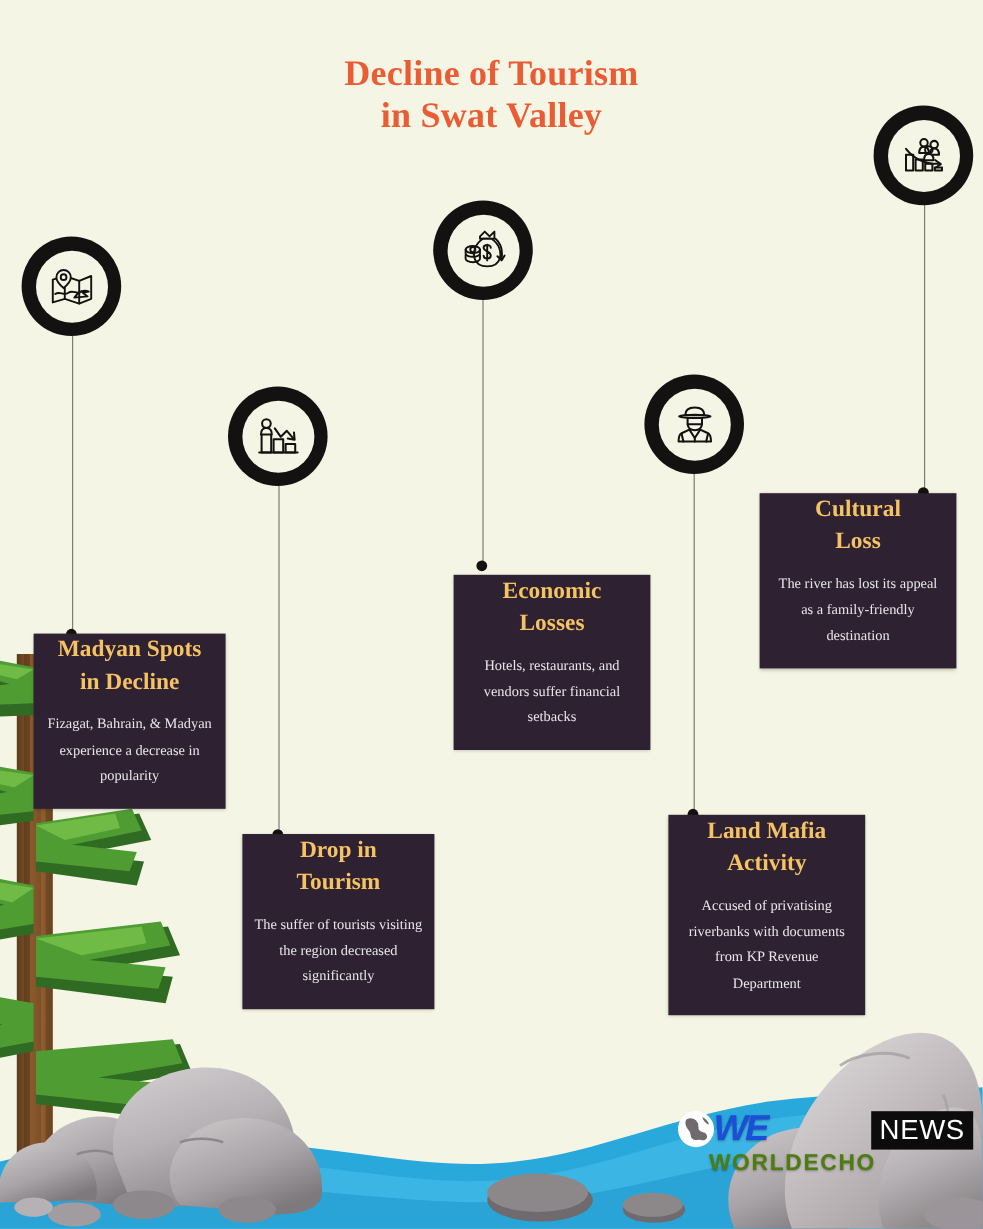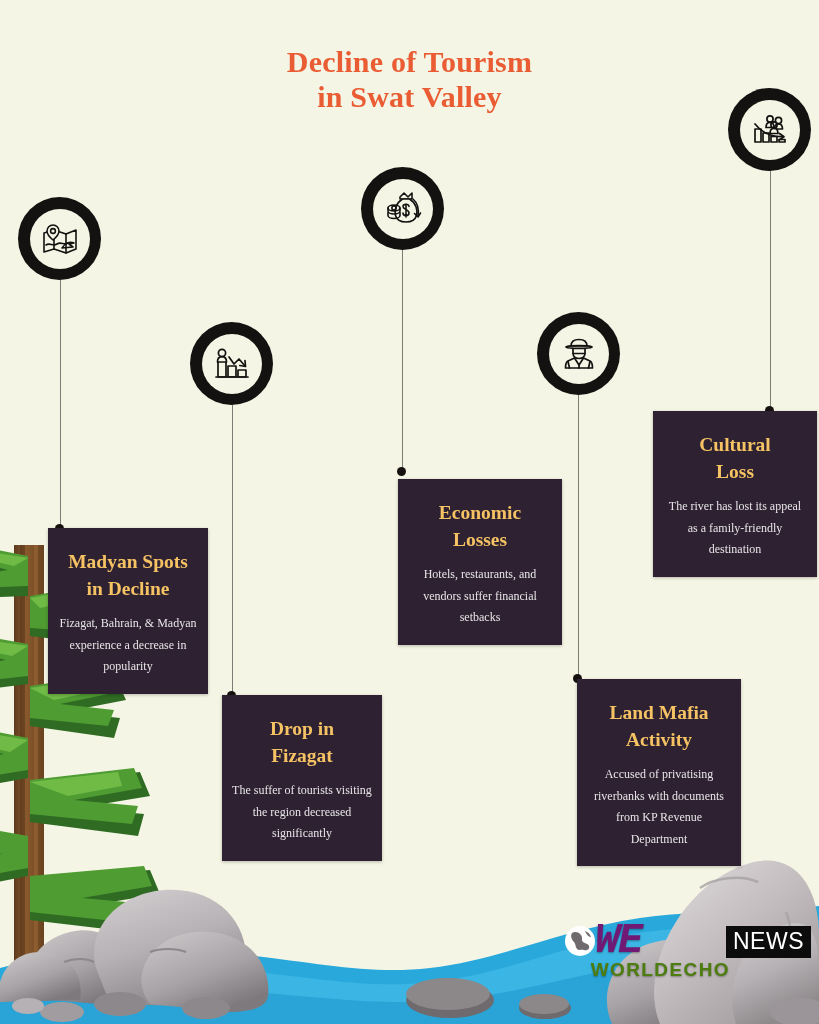--- a/index.html
+++ b/index.html
@@ -63,24 +63,23 @@
     align-items:center;
     justify-content:center;
   }
   .icon-badge svg { display:block; }
 
   
   .card {
     position:absolute;
     background:#2e2131;
     z-index:10;
-    padding:20px 10px 16px;
+    padding:0 10px 16px;
     text-align:center;
     box-shadow:0 1px 3px rgba(0,0,0,0.25);
-    margin-left:20px;
   }
   .card .card-title {
     color:#f5c264;
     font-family:"Liberation Serif", serif;
     font-weight:bold;
     font-size:19.5px;
     line-height:27px;
   }
   .card .card-body {
     color:#e8e6e9;
@@ -94,24 +93,24 @@
   .logo {
     position:absolute;
     right:8px; bottom:14px;
     z-index:40;
     display:flex;
     align-items:flex-start;
   }
   .logo-main { position:relative; text-align:left; }
   .logo-we {
     display:flex; align-items:center;
-    color:#701a75;
-    font-family:Liberation Mono, monospace;
+    color:#1d4ed8;
+    font-family:Liberation Sans, sans-serif;
     font-weight:bold;
-    font-size:42px;
+    font-size:30px;
     line-height:38px;
     font-style:italic;
     letter-spacing:-2px;
     text-shadow:0 1px 2px rgba(0,0,0,0.35);
   }
   .logo-sub {
     color:#4d7c0f;
     font-family:"Liberation Sans", sans-serif;
     font-weight:bold;
     font-size:19px;
@@ -351,21 +350,21 @@
     <div class="card-title">
       <div>Madyan Spots</div>
       <div>in Decline</div>
     </div>
     <div class="card-body">Fizagat, Bahrain, &amp; Madyan experience a decrease in popularity</div>
   </div>
 
   <div class="card" style="left:202px; top:695px; width:160px;">
     <div class="card-title">
       <div>Drop in</div>
-      <div>Fizagat</div>
+      <div>Tourism</div>
     </div>
     <div class="card-body">The suffer of tourists visiting the region decreased significantly</div>
   </div>
 
   <div class="card" style="left:378px; top:479px; width:164px;">
     <div class="card-title">
       <div>Economic</div>
       <div>Losses</div>
     </div>
     <div class="card-body">Hotels, restaurants, and vendors suffer financial setbacks</div>

